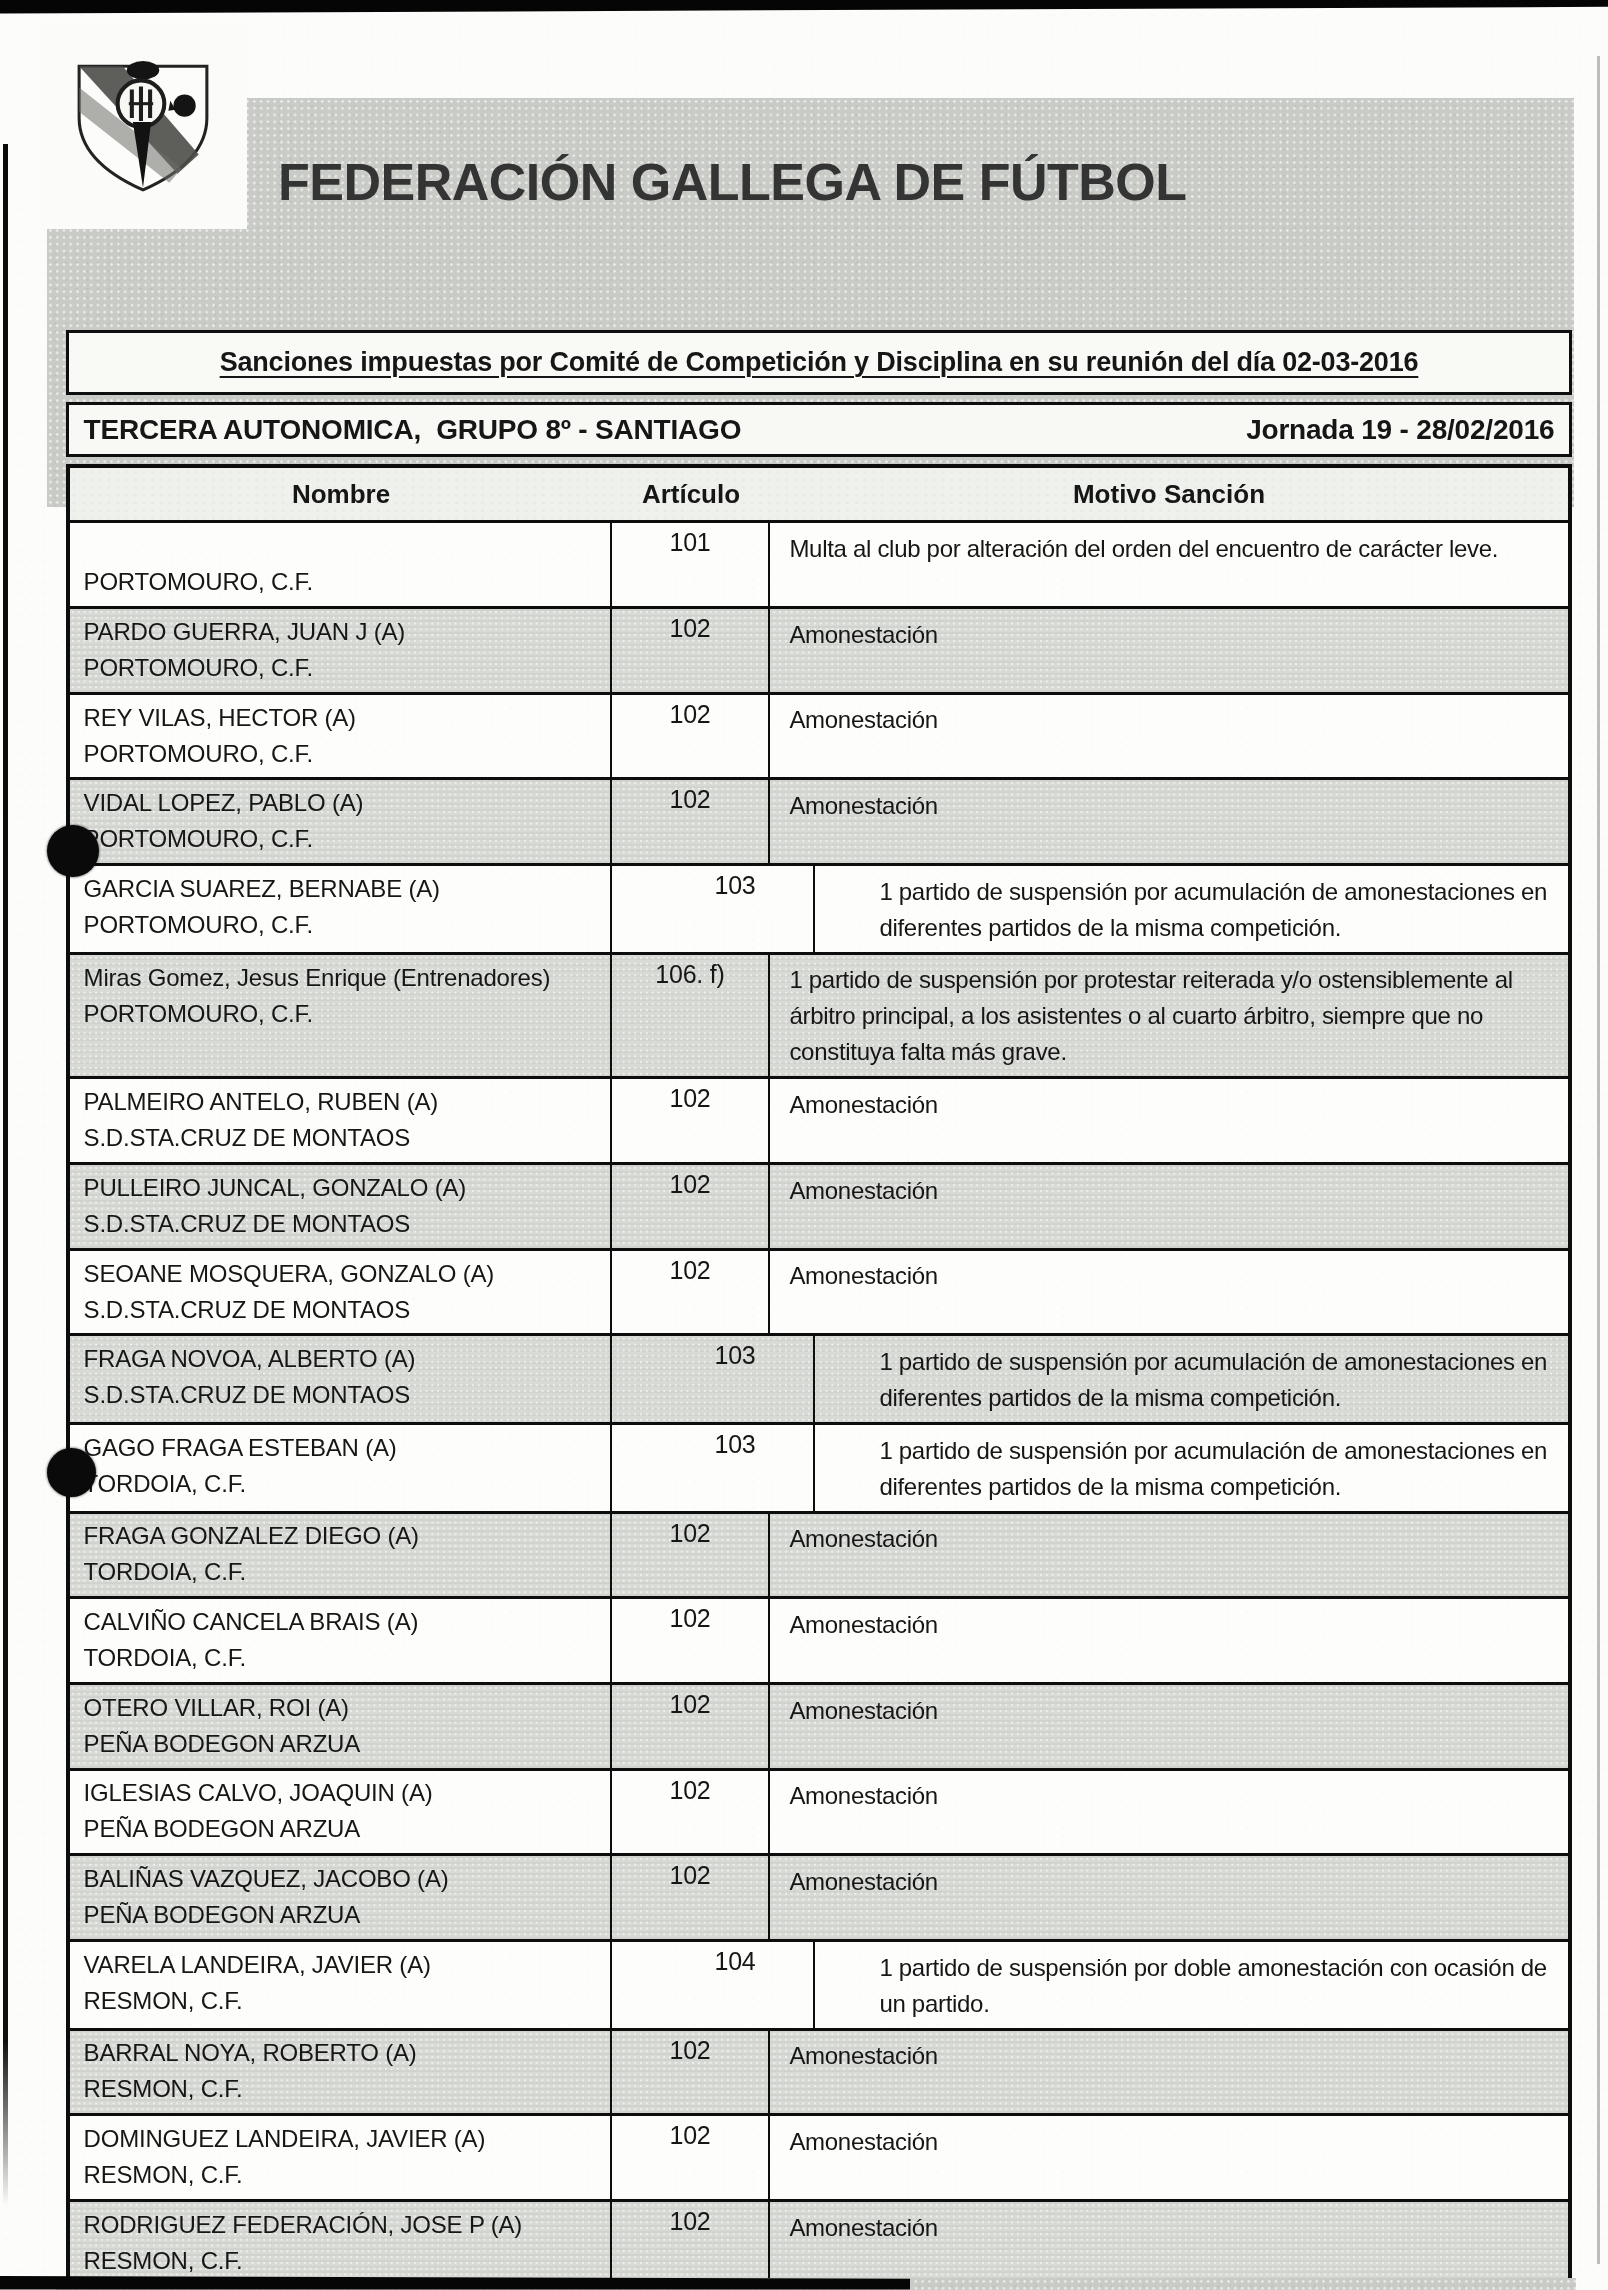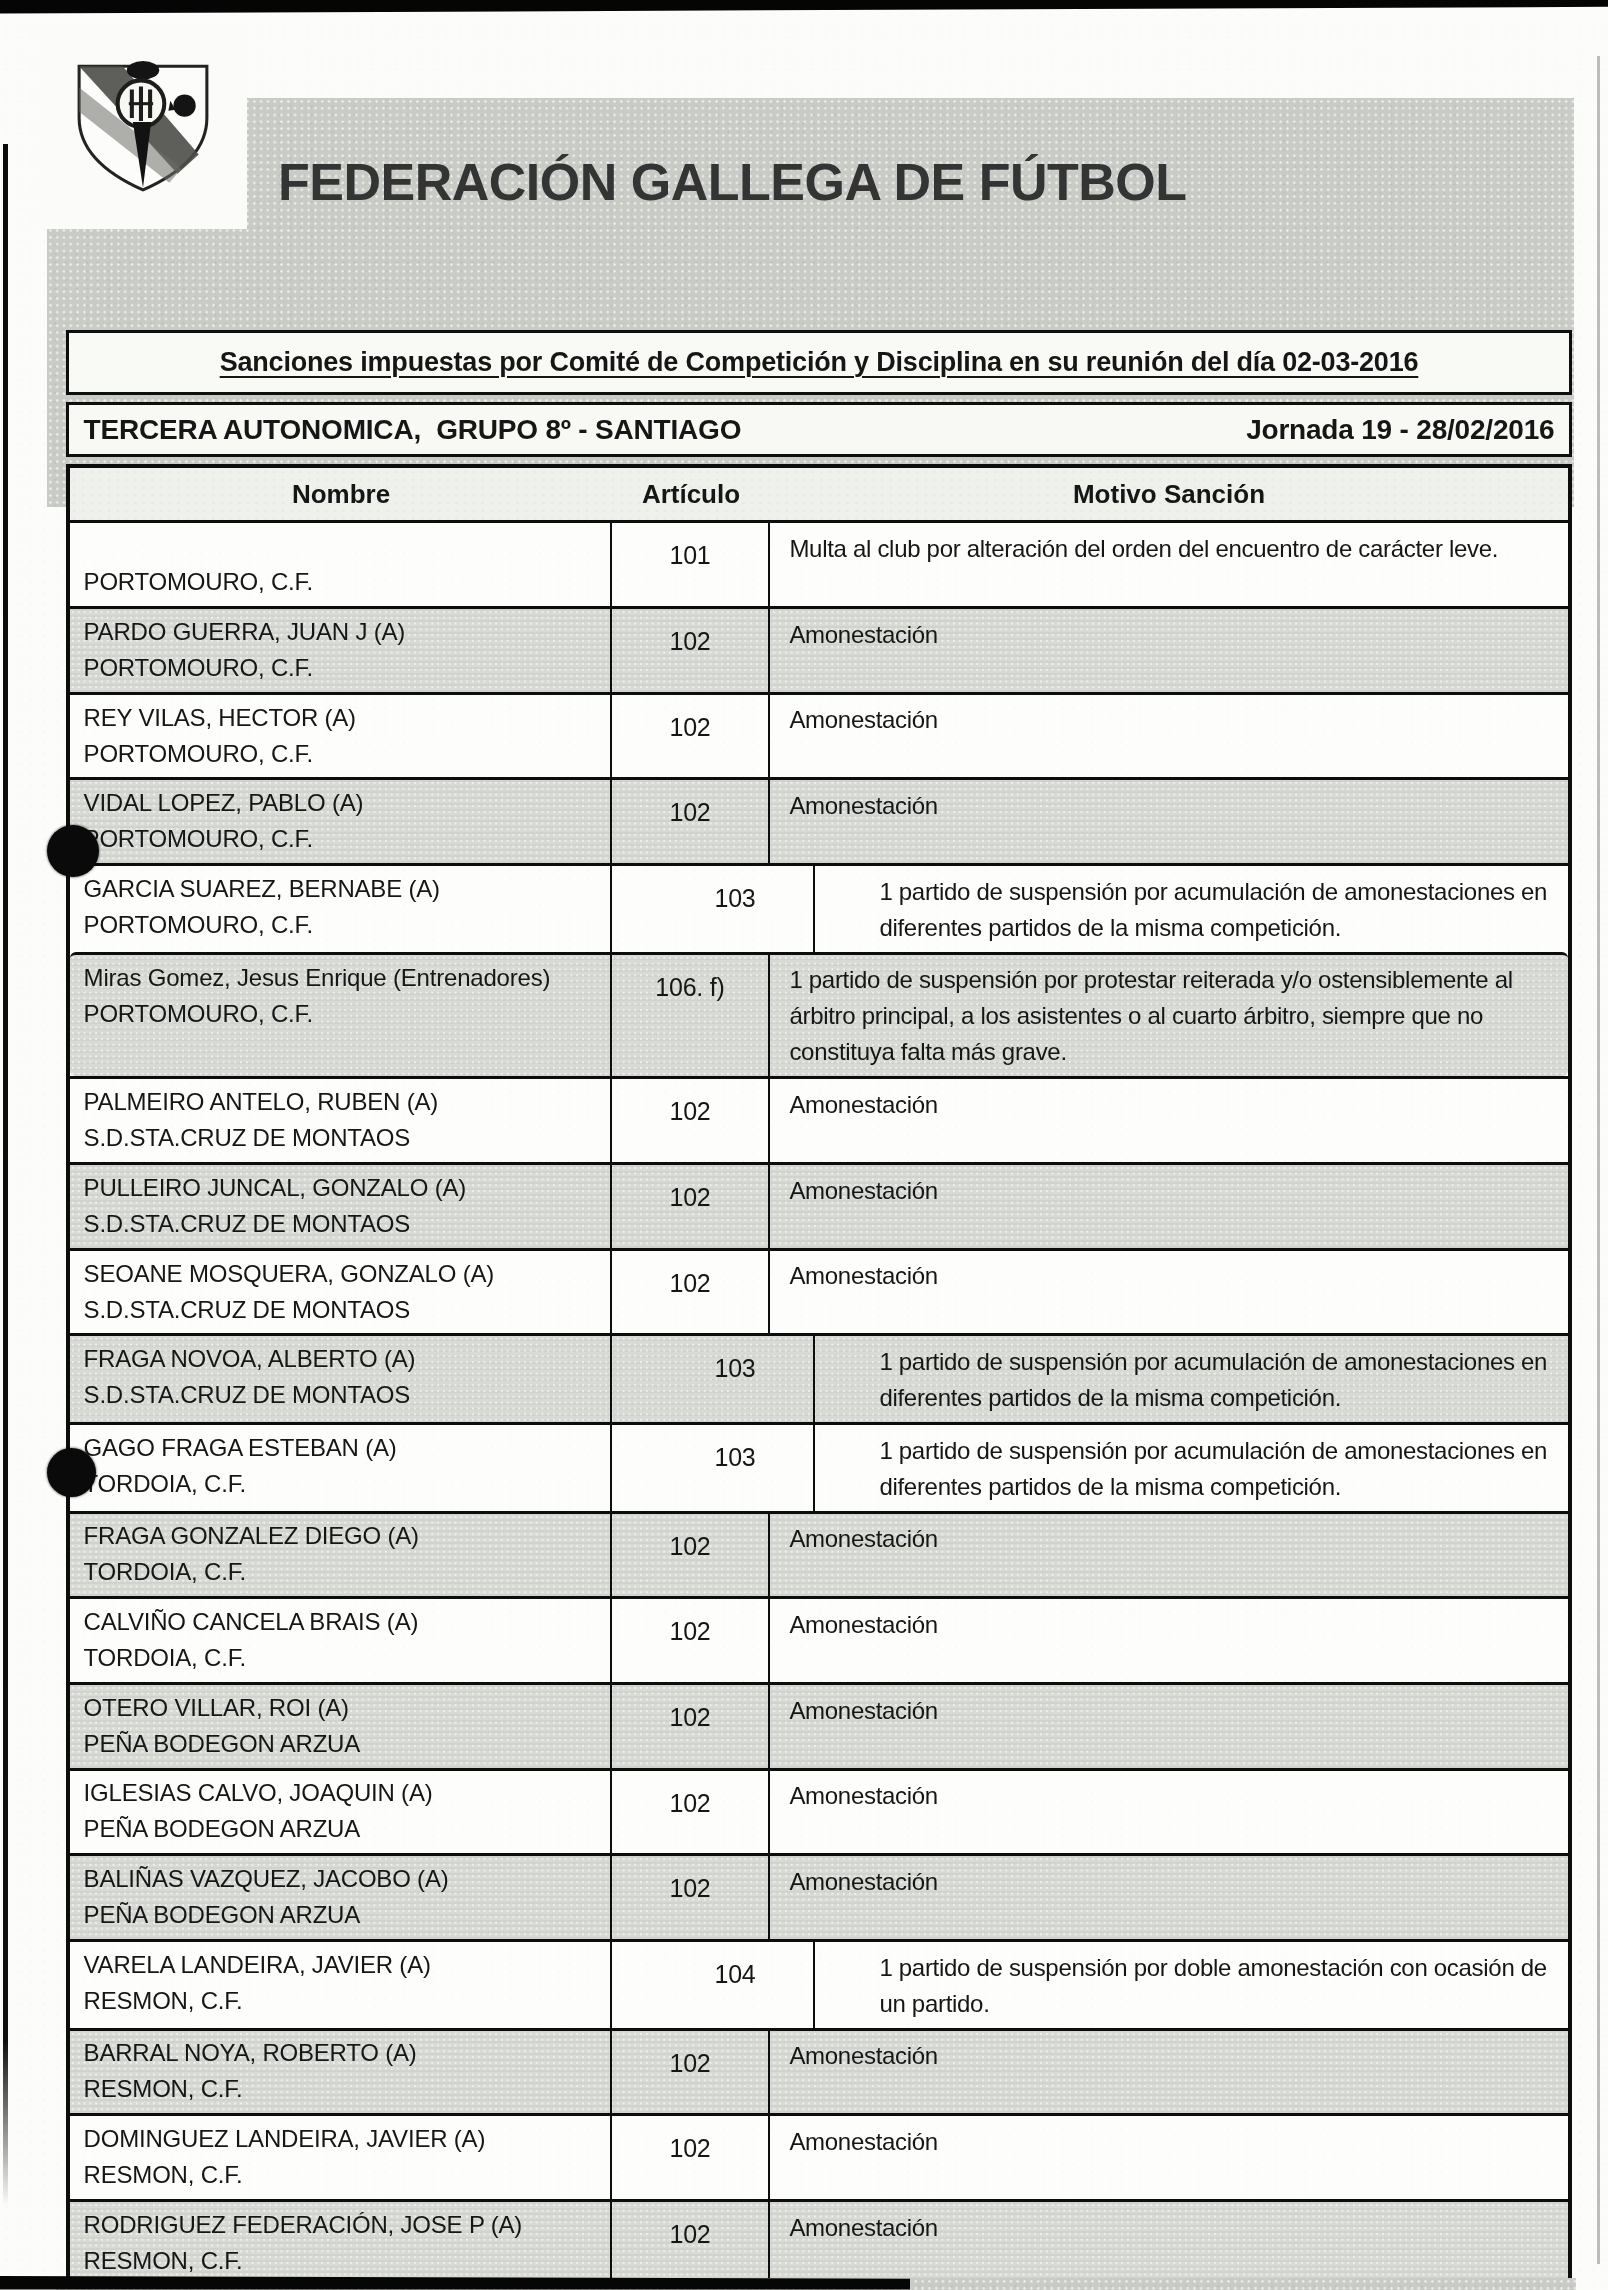--- a/index.html
+++ b/index.html
@@ -62,28 +62,28 @@
   .row.gray {
     background-color:#d8dad5;
     background-image:
       radial-gradient(rgba(255,255,255,0.6) 1px, transparent 1.4px),
       repeating-linear-gradient(0deg, rgba(70,72,66,0.05) 0 1.9px, transparent 1.9px 5.8px);
     background-size: 5.8px 5.8px, auto;
   }
   .row.h-first { min-height:83px; }
   .row.h-std   { min-height:78px; }
   .row.h-tall  { min-height:85px;gap:45px; }
-  .row.h-xtall { min-height:115px;border-radius:6px; }
+  .row.h-xtall { min-height:115px; }
   .cell { box-sizing:border-box; }
   .name { width:542px; border-right:2.9px solid #0d0d0d; padding:4.9px 7.8px 5.8px 13.6px;
     display:flex; flex-direction:column; justify-content:flex-start;
     font-size:24px; line-height:36px; letter-spacing:-0.2px; }
   .row.name-bottom .name { justify-content:flex-end; }
   .nline { white-space:nowrap; }
-  .art { width:158px; border-right:2.9px solid #0d0d0d; text-align:center; padding-top:18px;
+  .art { width:158px; border-right:2.9px solid #0d0d0d; text-align:center; padding-top:5px;
     font-size:25px; letter-spacing:-0.2px; }
   .mot { flex:1; padding:7.8px 11.6px 5.8px 19.4px; font-size:24px; line-height:36px; letter-spacing:-0.3px; }
   
   .bottom-gray { position:absolute; left:56px; top:2234px; width:1520px; height:37px; }
 </style>
 </head>
 <body>
 
 <div id="page">
 

